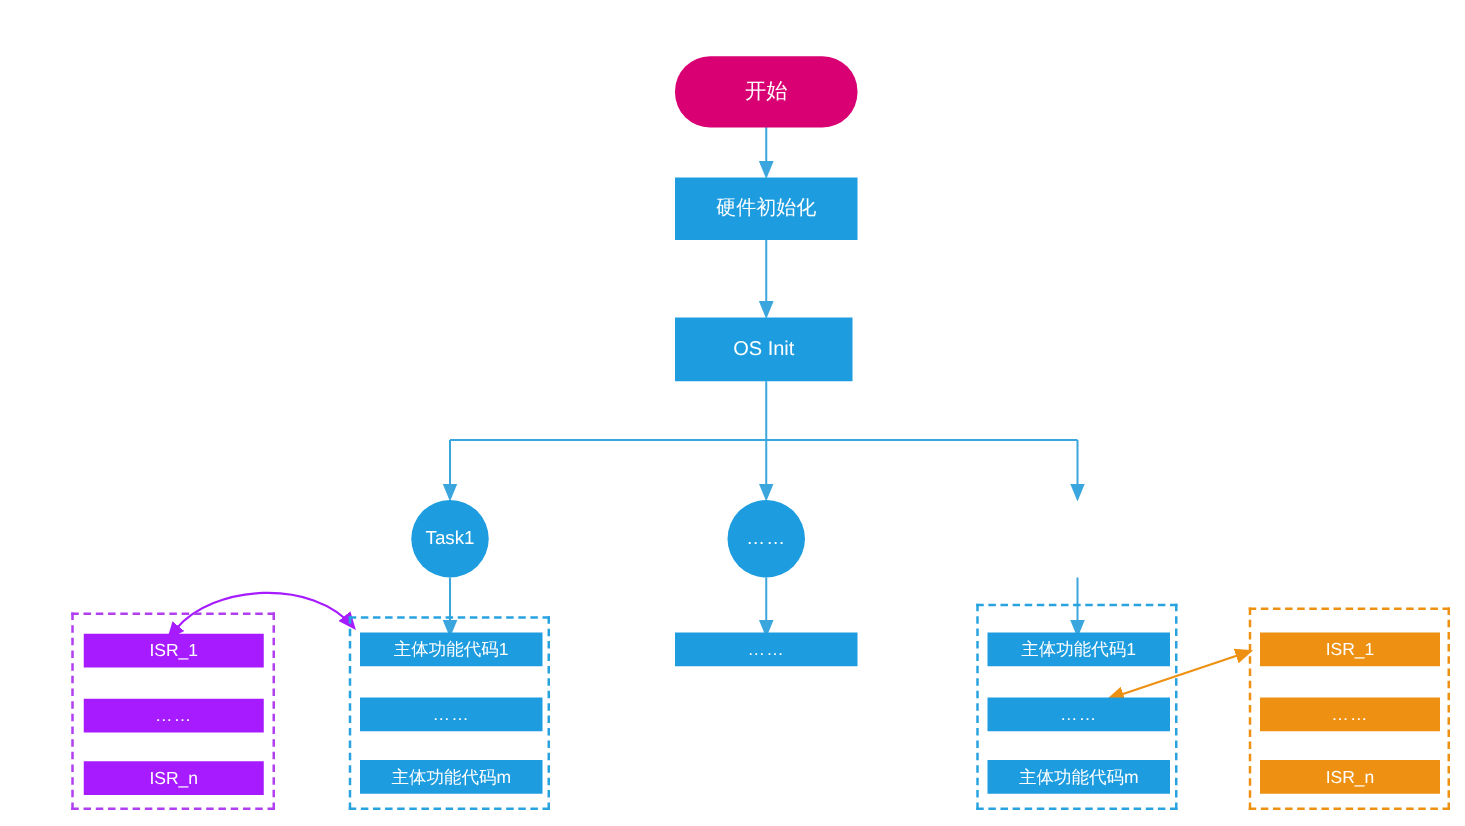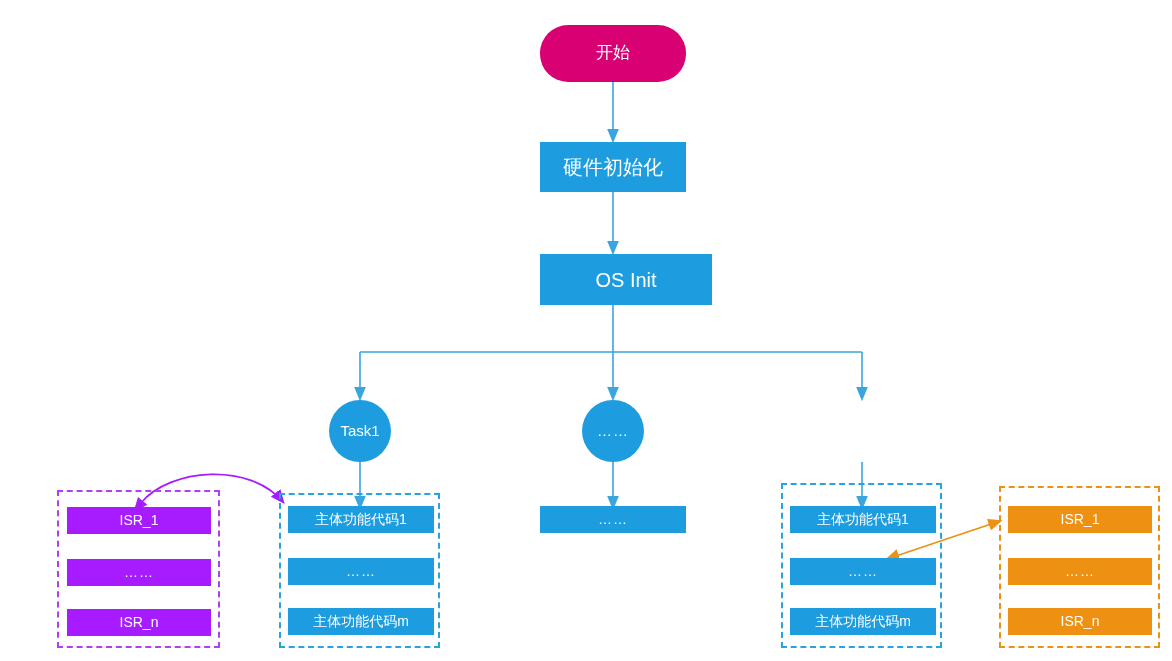--- a/index.html
+++ b/index.html
@@ -32,24 +32,25 @@
     justify-content: center;
     color: #ffffff;
     text-align: center;
     box-sizing: border-box;
     line-height: 1.1;
   }
   .node-start {
     background: #d80073;
     border-radius: 28px;
     font-size: 17px;
+    margin-top: 20px;
   }
   .node-proc {
     background: #1d9cdf;
-    font-size: 20px;
+    font-size: 16px;
   }
   .node-circle {
     background: #1d9cdf;
     border-radius: 50%;
     font-size: 15px;
   }
   .node-bar {
     background: #1d9cdf;
     font-size: 14px;
     text-align: right;
@@ -125,21 +126,21 @@
   </svg>
 
   <div class="node node-start" style="left:540px; top:25px; width:146px; height:57px;">
     <span>开始</span>
   </div>
 
   <div class="node node-proc" style="left:540px; top:142px; width:146px; height:50px;">
     <span>硬件初始化</span>
   </div>
 
-  <div class="node node-proc" style="left:540px; top:254px; width:172px; height:51px;">
+  <div class="node node-proc" style="left:540px; top:254px; width:142px; height:51px;">
     <span>OS Init</span>
   </div>
 
   <div class="node node-circle" style="left:329px; top:400px; width:62px; height:62px;">
     <span>Task1</span>
   </div>
 
   <div class="node node-circle" style="left:582px; top:400px; width:62px; height:62px;">
     <span class="dots">……</span>
   </div>

